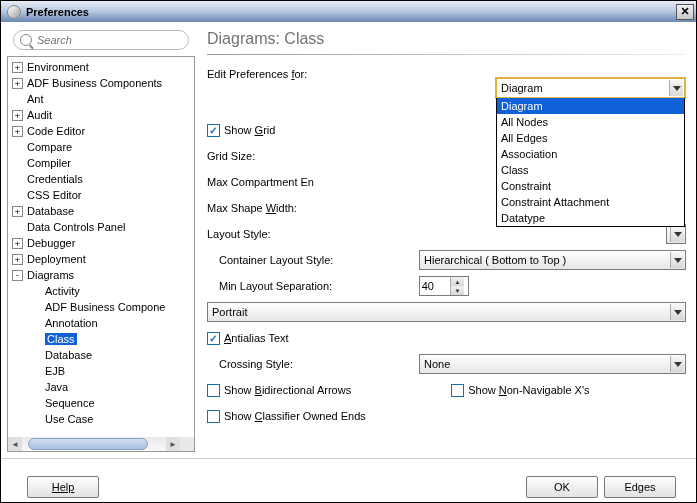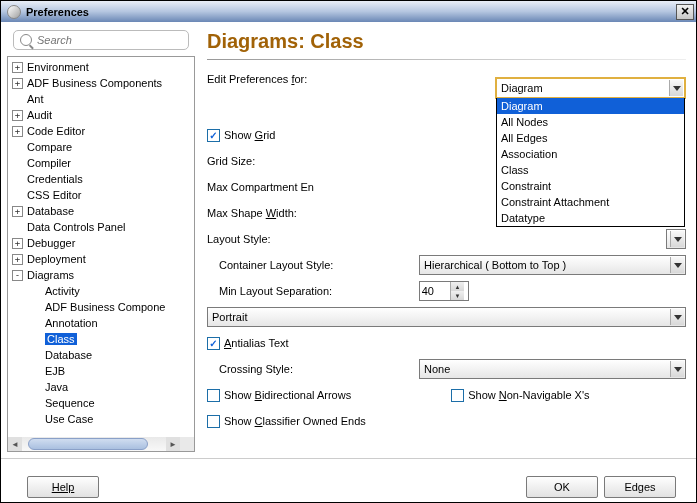--- a/index.html
+++ b/index.html
@@ -3,40 +3,40 @@
 <meta charset="utf-8">
 <style>
   * { box-sizing: border-box; margin: 0; padding: 0; font-family: Tahoma, sans-serif; font-size: 11px; }
   body { width: 697px; height: 503px; background: #fff; overflow: hidden; border: 1px solid #000; }
   .titlebar { height: 21px; background: linear-gradient(180deg, #e9eef7 0%, #b5c6e0 50%, #6a87b5 100%); display: flex; align-items: center; padding: 0 2px 0 6px; }
   .title-icon { width: 14px; height: 14px; background: linear-gradient(135deg,#fff 0%, #a0a0a0 100%); border-radius: 50%; border:1px solid #888; margin-right:5px; display:flex; align-items:center; justify-content:center;}
   .title-text { font-weight: bold; color: #000; flex: 1; }
   .close-btn { width: 18px; height: 16px; background: linear-gradient(#f0f0f0,#c8c8c8); border:1px solid #555; display:flex; align-items:center;justify-content:center;font-family:Arial;font-size:11px;font-weight:bold; cursor:pointer;}
   .body-area { display:flex; height: 436px; }
   .left-pane { width: 196px; border-right: none; padding: 6px 0 6px 6px; display:flex; flex-direction:column; }
-  .search-box { margin: 2px 8px 6px 6px; height: 20px; border:1px solid #bbb; border-radius:5px; display:flex; align-items:center; padding:0 6px; background:#fff;}
+  .search-box { margin: 2px 8px 6px 6px; height: 20px; border:1px solid #bbb; border-radius:10px; display:flex; align-items:center; padding:0 6px; background:#fff;}
   .search-icon { width:12px;height:12px;border:1.5px solid #888;border-radius:50%;position:relative;}
   .search-icon::after{content:"";position:absolute;width:5px;height:1.5px;background:#888;bottom:-2px;right:-3px;transform:rotate(45deg);}
   .search-input { border:none; outline:none; flex:1; margin-left:5px; color:#999; font-style:italic;}
   .tree-wrap { flex:1; border:1px solid #999; margin-right:2px; overflow:hidden; position:relative; background:#fff;}
   .tree { padding:2px 0; overflow-y:auto; overflow-x:hidden; height: calc(100% - 14px); }
   .tree-row { display:flex; align-items:center; height:16px; padding-left:4px; white-space:nowrap; cursor:pointer;}
   .tw { width:11px; height:11px; border:1px solid #888; display:inline-flex; align-items:center; justify-content:center; font-size:9px; line-height:1; margin-right:4px; background:#fff; color:#333; font-family:monospace;}
   .tw.blank { border:none; background:transparent; }
   .lvl1 { padding-left:4px; }
   .lvl2 { padding-left:22px; }
   .tree-row.selected span.lbl { background:#1060d8; color:#fff; padding:0 2px;}
   .tree-row .lbl { color:#000; }
   .hscroll { position:absolute; bottom:0; left:0; right:14px; height:14px; background:linear-gradient(#e9e9e9,#f8f8f8);}
   .hscroll .thumb { position:absolute; top:1px; left:20px; width:120px; height:12px; background:linear-gradient(#d0ddf0,#aac0e0); border:1px solid #8aa0c8; border-radius:6px;}
   .hscroll .arrL, .hscroll .arrR { position:absolute; top:0; width:14px; height:14px; background:#e0e0e0; display:flex;align-items:center;justify-content:center;font-size:8px;color:#555;}
   .hscroll .arrL{left:0;} .hscroll .arrR{right:0;}
   .vcorner { position:absolute; bottom:0; right:0; width:14px; height:14px; background:#e9e9e9;}
   .right-pane { flex:1; padding: 8px 10px 6px 10px; position:relative;}
-  .page-title { font-size:20px; font-weight:bold; color:#a16207; margin-bottom:6px;}
+  .page-title { font-size:16px; font-weight:normal; color:#737373; margin-bottom:6px;}
   .divider { height:1px; background:linear-gradient(to right,#999,#eee); margin-bottom:8px;}
   .row { display:flex; align-items:center; min-height:22px; margin-bottom:4px;}
   .label { width:140px; }
   .label-wide { width:200px;margin-left:12px; }
   .chk { width:13px; height:13px; border:1px solid #1c6ea8; background:#fff; display:inline-flex; align-items:center; justify-content:center; margin-right:4px; font-size:10px; color:#1060d8; font-weight:bold;}
   .chk.unchecked { color:transparent; }
   .combo { border:1px solid #7a7a7a; height:20px; background:linear-gradient(#fff,#e6e6e6); display:flex; align-items:center; padding:0 2px 0 4px; cursor:pointer; position:relative;}
   .combo .arrow { width:14px; height:16px; border-left:1px solid #aaa; background:linear-gradient(#f8f8f8,#d8d8d8); display:flex;align-items:center;justify-content:center; position:absolute; right:1px; top:1px;}
   .arrow::after{content:"";border-left:4px solid transparent;border-right:4px solid transparent;border-top:5px solid #333;}
   .spinner { display:flex; align-items:center; border:1px solid #7a7a7a; height:20px; width:50px; background:#fff;}

